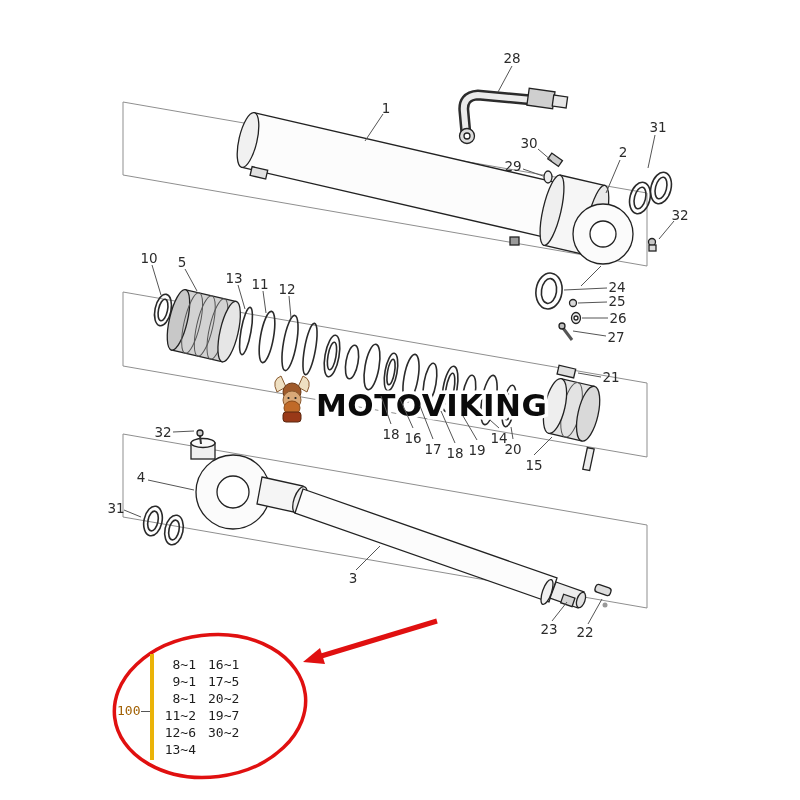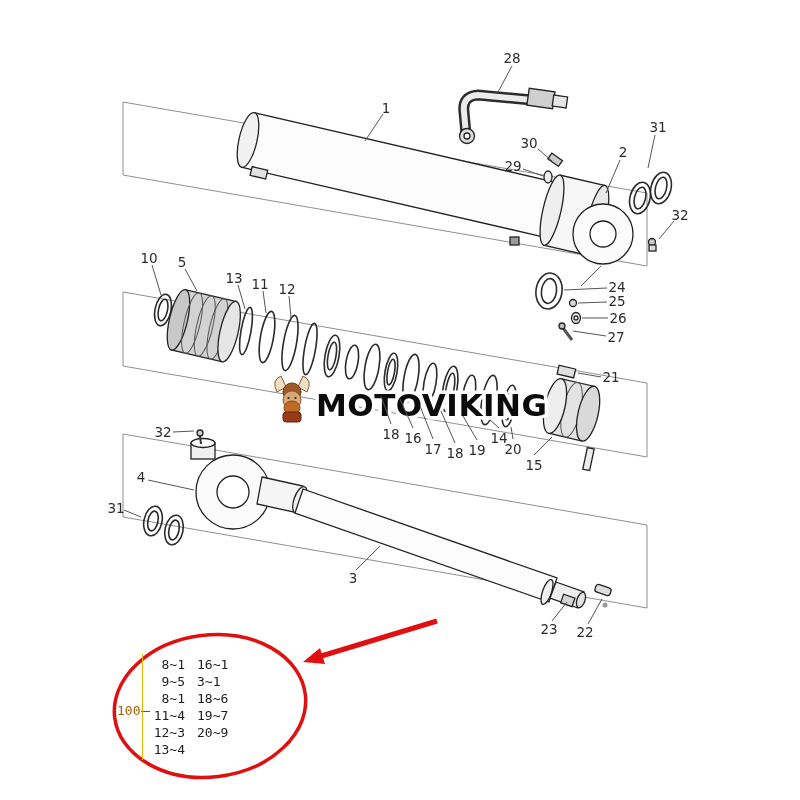--- a/index.html
+++ b/index.html
@@ -7,21 +7,21 @@
          font-family:"DejaVu Sans",sans-serif;}
   .stage svg{position:absolute;left:0;top:0;}
   .outline{fill:none;stroke:#8f8f8f;stroke-width:1;}
   .part{stroke:#222;stroke-width:1.3;}
   .ring{fill:none;stroke:#2a2a2a;stroke-width:1.6;}
   .thin{stroke:#555;stroke-width:1;fill:none;}
   .leader{stroke:#555;stroke-width:1;}
   .plabel{font-family:"DejaVu Sans",sans-serif;font-size:13.5px;fill:#2b2b2b;text-anchor:middle;}
   .brand-text{font-family:"DejaVu Sans",sans-serif;font-weight:bold;font-size:31px;
               fill:#0b0b0b;letter-spacing:.5px;}
-  .qty-table{position:absolute;left:142px;top:654px;border-left:1px solid #eab308;
+  .qty-table{position:absolute;left:150px;top:654px;border-left:4px solid #eab308;
              padding:2px 0 2px 8px;font-family:"DejaVu Sans Mono",monospace;font-size:13px;
              color:#1d1d1d;line-height:17px;}
   .qty-row{white-space:pre;}
   .qty-c1{display:inline-block;width:34px;text-align:right;}
   .qty-c2{display:inline-block;margin-left:12px;}
   .qty-ref{position:absolute;left:117px;top:703px;font-family:"DejaVu Sans Mono",monospace;
            font-size:13px;color:#a16207;}
   .qty-tick{position:absolute;left:141px;top:711px;width:9px;height:1px;background:#555;}
 </style>
 </head>
@@ -262,20 +262,20 @@
     <ellipse cx="210" cy="706" rx="96" ry="71" transform="rotate(-7 210 706)" fill="none" stroke="#e01010" stroke-width="3.5"></ellipse>
     <line x1="437" y1="621" x2="318" y2="657" stroke="#e01010" stroke-width="5"></line>
     <polygon points="303,662 320,648 325,664" fill="#e01010"></polygon>
   </svg>
 
   <div class="qty-ref">100</div>
   <div class="qty-tick"></div>
   <div class="qty-table">
     <div>
         <div class="qty-row"><span class="qty-c1">8~1</span><span class="qty-c2">16~1</span></div>
-        <div class="qty-row"><span class="qty-c1">9~5</span><span class="qty-c2">3~1</span></div>
-        <div class="qty-row"><span class="qty-c1">8~1</span><span class="qty-c2">18~6</span></div>
-        <div class="qty-row"><span class="qty-c1">11~4</span><span class="qty-c2">19~7</span></div>
-        <div class="qty-row"><span class="qty-c1">12~3</span><span class="qty-c2">20~9</span></div>
+        <div class="qty-row"><span class="qty-c1">9~1</span><span class="qty-c2">17~5</span></div>
+        <div class="qty-row"><span class="qty-c1">8~1</span><span class="qty-c2">20~2</span></div>
+        <div class="qty-row"><span class="qty-c1">11~2</span><span class="qty-c2">19~7</span></div>
+        <div class="qty-row"><span class="qty-c1">12~6</span><span class="qty-c2">30~2</span></div>
         <div class="qty-row"><span class="qty-c1">13~4</span><span class="qty-c2"></span></div>
       </div>
   </div>
 </div>
 
 </body></html>

